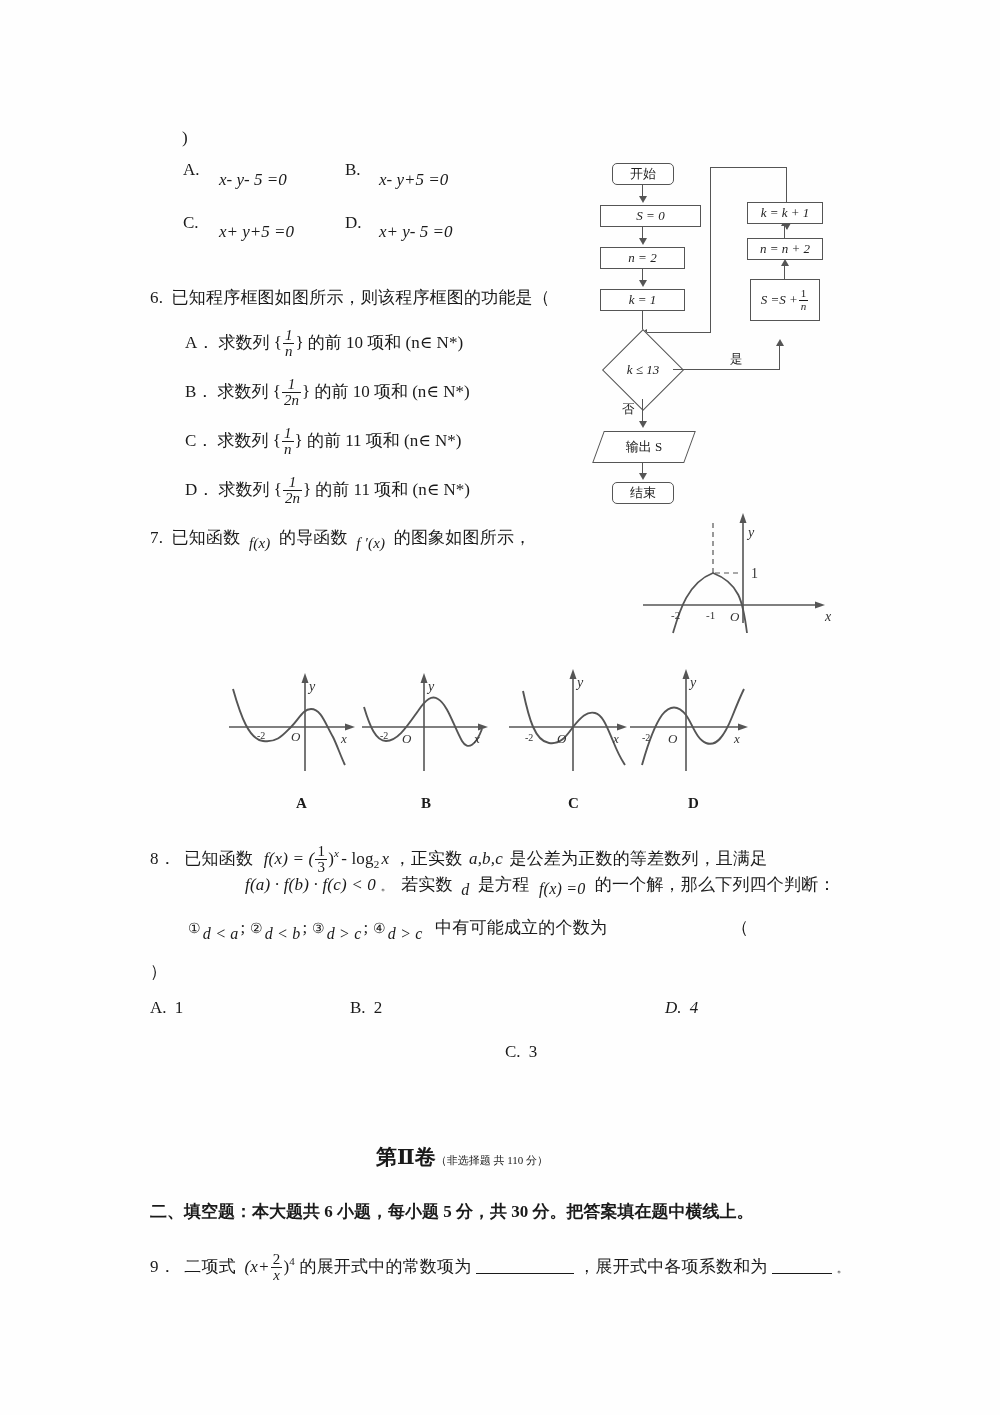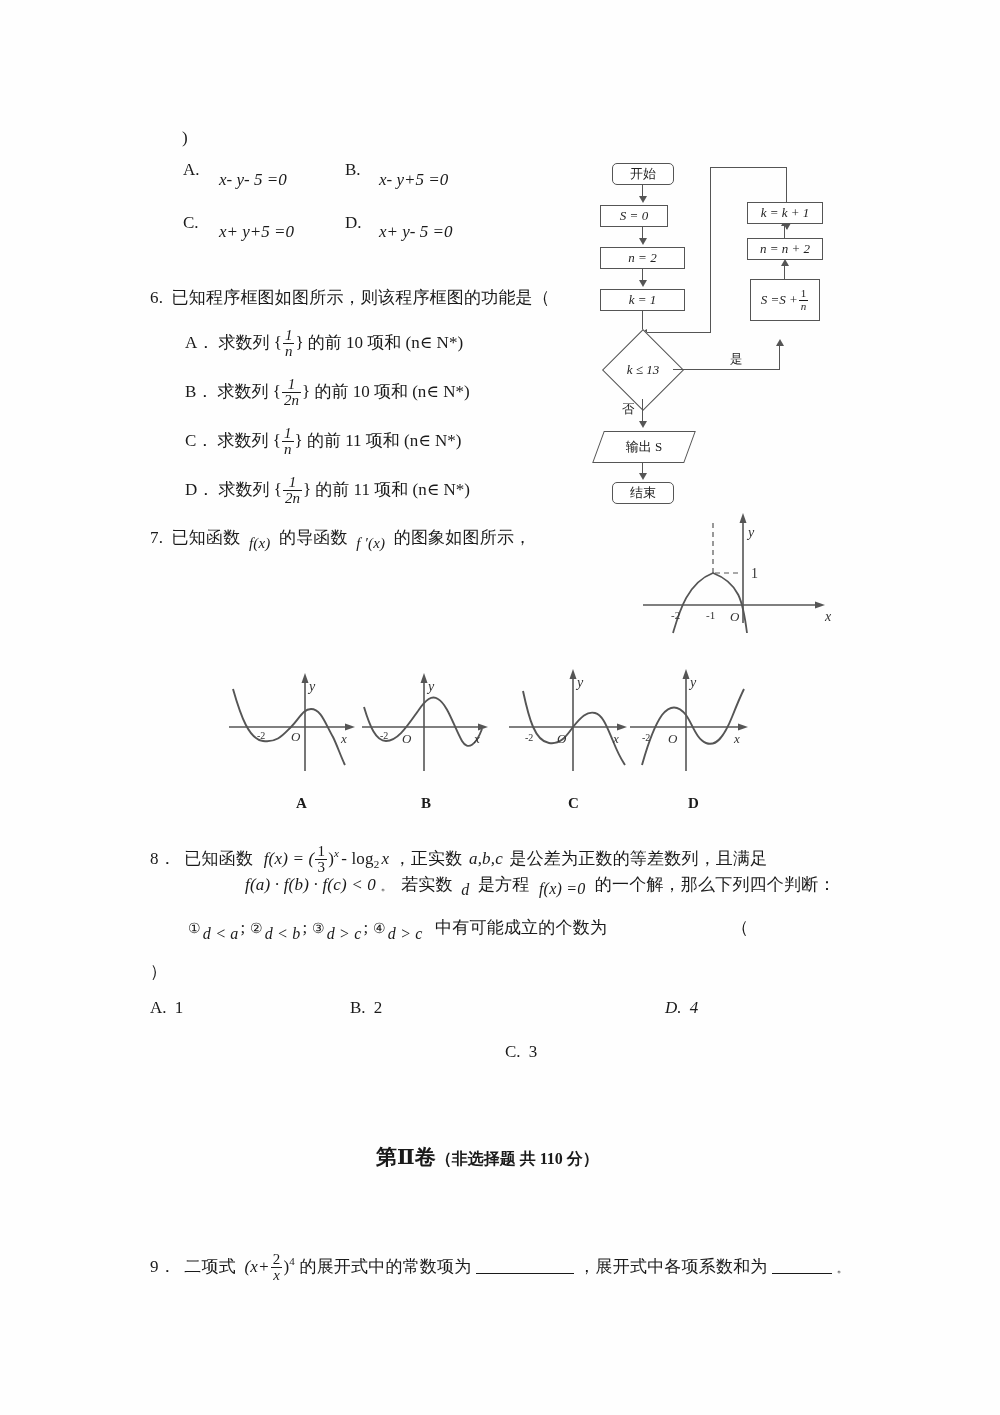--- a/index.html
+++ b/index.html
@@ -123,22 +123,22 @@
   }
 
   
   .vol-head {
     position: absolute;
     font-size: 21px;
     font-weight: bold;
     white-space: nowrap;
   }
   .vol-head .paren {
-    font-size: 16px;
-    font-weight: bold;
+    font-size: 11px;
+    font-weight: normal;
   }
   .sec-head {
     position: absolute;
     font-size: 17px;
     font-weight: bold;
     white-space: nowrap;
   }
   .blank-line {
     display: inline-block;
     border-bottom: 1.3px solid #1a1a1a;
@@ -209,21 +209,21 @@
   </div>
 
   <div class="flow" style="left:590px; top:155px; width:270px; height:355px;">
 
     <div class="fbox round" style="left:22px; top:8px; width:62px; height:22px;">
       <span>开始</span>
     </div>
     <div class="fline" style="left:52px; top:30px; width:1.3px; height:13px;"></div>
     <div class="farrow down" style="left:48.5px; top:41px;"></div>
 
-    <div class="fbox" style="left:10px; top:50px; width:68px; height:22px;">
+    <div class="fbox" style="left:10px; top:50px; width:101px; height:22px;">
       <span class="mathi">S = 0</span>
     </div>
     <div class="fline" style="left:52px; top:72px; width:1.3px; height:13px;"></div>
     <div class="farrow down" style="left:48.5px; top:83px;"></div>
 
     <div class="fbox" style="left:10px; top:92px; width:85px; height:22px;">
       <span class="mathi">n = 2</span>
     </div>
     <div class="fline" style="left:52px; top:114px; width:1.3px; height:13px;"></div>
     <div class="farrow down" style="left:48.5px; top:125px;"></div>
@@ -450,20 +450,23 @@
   </div>
   <div class="abs opt" style="left:665px; top:998px;font-style:italic;">
     <span>D.</span>
     <span style="margin-left:4px;">4</span>
   </div>
 
   <div class="vol-head" style="left:376px; top:1143px;">
     <span>第Ⅱ卷</span><span class="paren">（非选择题 共 110 分）</span>
   </div>
 
+  <div class="sec-head" style="left:150px; top:1200px;">
+    <span>二、填空题：本大题共 6 小题，每小题 5 分，共 30 分。把答案填在题中横线上。</span>
+  </div>
 
   <div class="abs qline" style="left:150px; top:1252px;">
     <span>9．</span>
     <span style="margin-left:4px;">二项式</span>
     <span class="math" style="margin-left:4px;">
       <span class="mathi">(x+</span><span class="frac"><span class="num">2</span><span class="den mathi">x</span></span><span>)</span><span class="sup">4</span>
     </span>
     <span>的展开式中的常数项为</span>
     <span class="blank-line" style="width:98px;"></span>
     <span>，展开式中各项系数和为</span>

